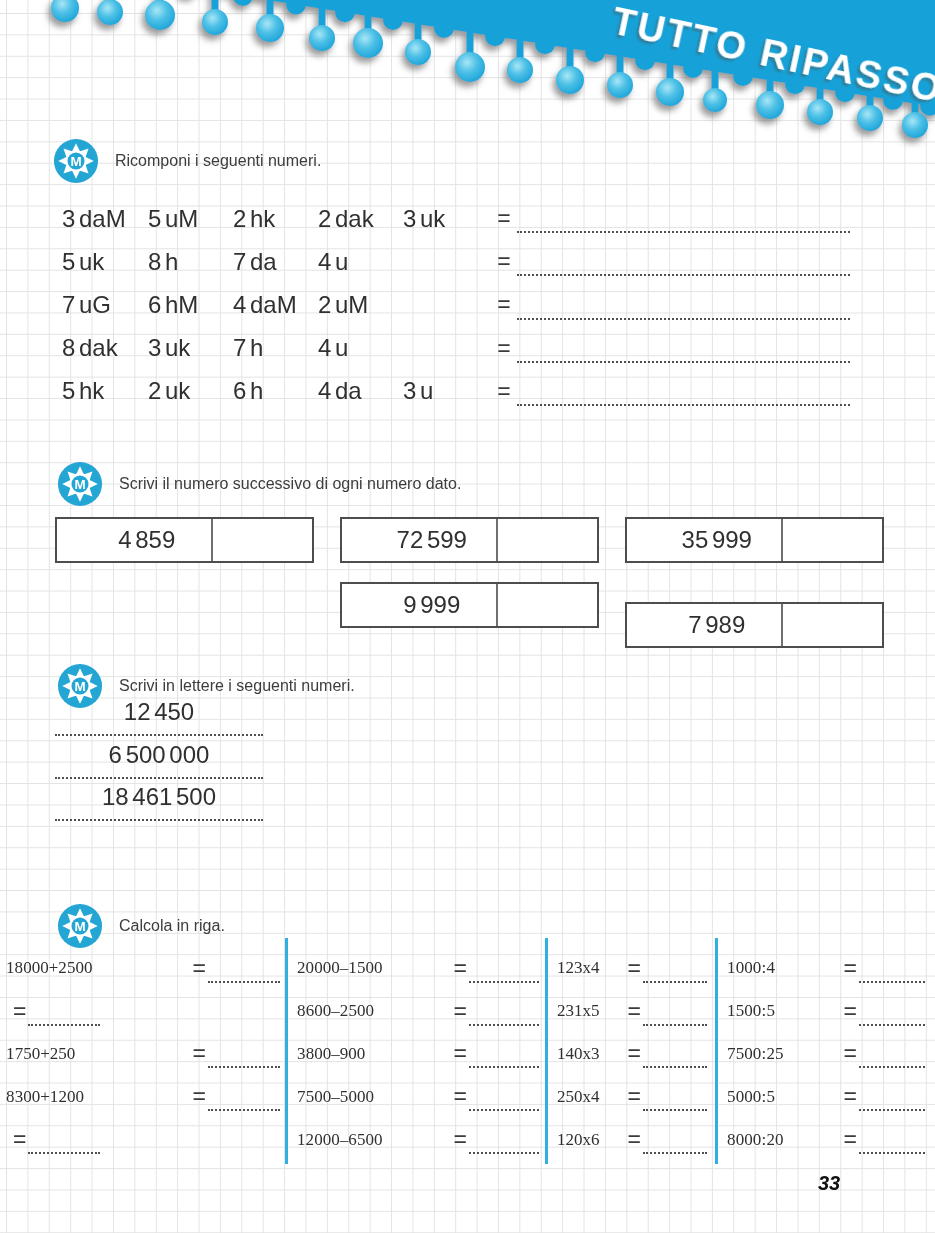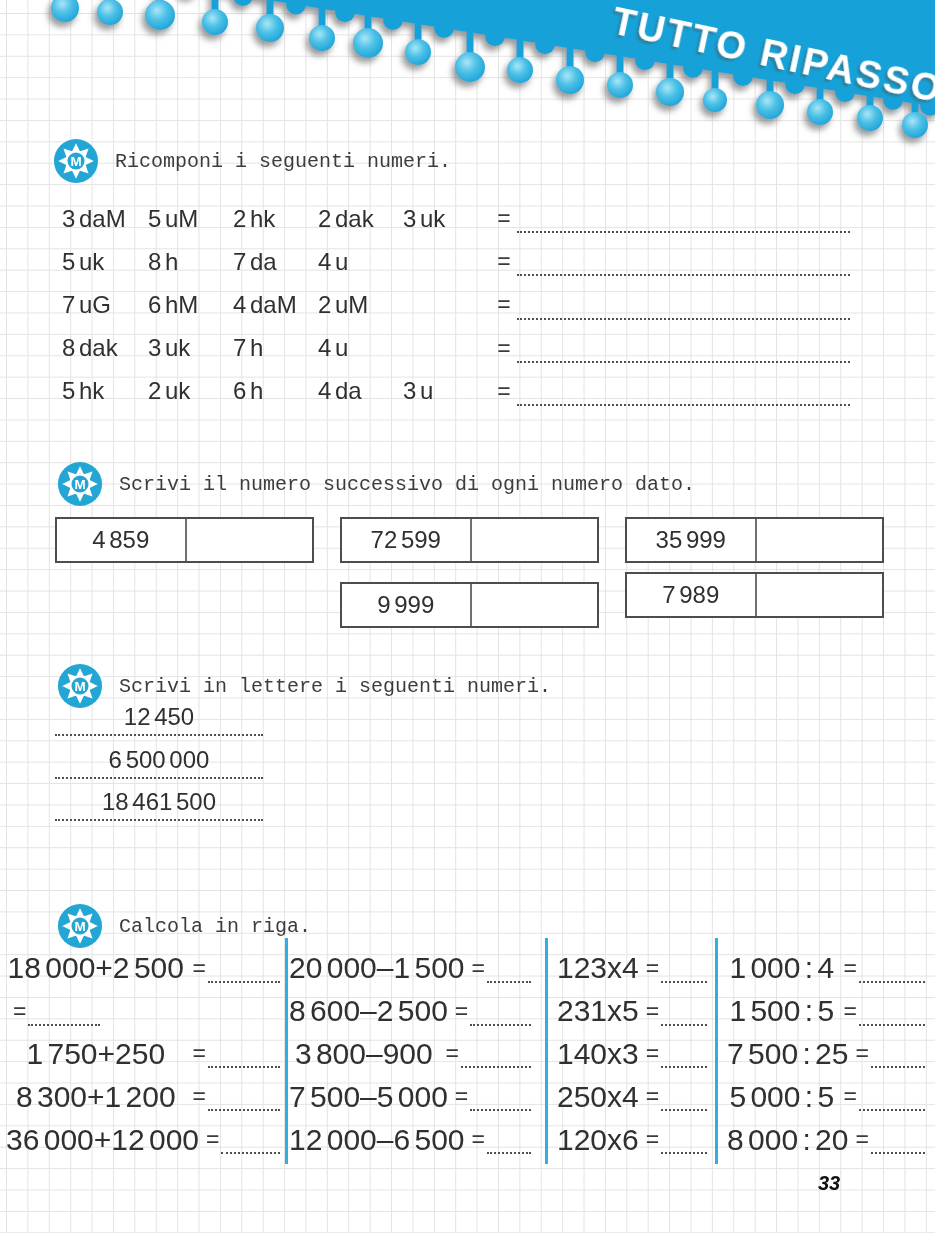--- a/index.html
+++ b/index.html
@@ -11,48 +11,48 @@
       linear-gradient(to bottom,#e3e3e3 1px,transparent 1px);
     background-size:21.4px 21.4px;
     background-position:6px 13px;
     font-family:"Liberation Sans",sans-serif;
     color:#303030;
   }
   .abs{position:absolute;}
   
   .sec-head{display:flex;align-items:center;gap:16px;}
   .badge{width:46px;height:46px;flex:0 0 46px;}
-  .sec-title{font-size:20px;color:#3c3c3c;white-space:nowrap;font-family:Liberation Mono, monospace;}
+  .sec-title{font-size:16px;color:#3c3c3c;white-space:nowrap;}
   
   #ex1-rows{left:62px;top:197px;width:788px;}
   .ex1-row{display:flex;align-items:center;height:43.2px;}
   .term{font-size:24px;word-spacing:-3px;white-space:nowrap;}
   .t0{width:86px}.t1{width:85px}.t2{width:85px}.t3{width:85px}.t4{width:88px}
   .eq{font-size:23px;color:#3a3a3a;}
   .ex1-row .eq{width:26px;text-align:center;}
   .ans{border-bottom:2px dotted #4f4f4f;align-self:flex-end;}
   .ex1-row .ans{flex:1;margin-bottom:7px;}
   
   .succ-box{position:absolute;width:255px;height:42px;border:2px solid #4d4d4d;background:#fff;display:flex;}
   .succ-given{width:50%;border-right:2px solid #707070;display:flex;align-items:center;justify-content:center;
-              font-size:24px;word-spacing:-3px;}
+              font-size:24px;word-spacing:-3px;margin-left:26px;}
   .succ-answer{flex:1;}
   
   #ex3-list{left:55px;top:693px;width:208px;}
-  .letters-item{height:42.8px;border-bottom:2px dotted #4f4f4f;display:flex;align-items:flex-end;justify-content:center;padding-bottom:3px;box-sizing:border-box;}
+  .letters-item{height:42.8px;border-bottom:2px dotted #4f4f4f;display:flex;align-items:center;justify-content:center;padding-bottom:3px;box-sizing:border-box;}
   .letters-num{font-size:24px;word-spacing:-3px;}
   
   .vsep{position:absolute;top:938px;height:226px;width:3px;background:#2fafe2;}
   .calc-col{position:absolute;top:947px;}
   .calc-row{display:flex;align-items:center;height:42.8px;}
-  .expr{flex:1;text-align:center;font-size:30px;word-spacing:-4px;white-space:nowrap;}
+  .expr{flex:1;text-align:left;font-size:17px;word-spacing:-4px;white-space:nowrap;font-family:Liberation Serif, serif;}
   .calc-row .eq{padding:0 2px 0 7px;}
   .calc-row .ans{margin-bottom:7px;}
   #col1{left:6px;width:274px;}  #col1 .ans{width:72px;}
-  #col2{left:289px;width:242px;}#col2 .ans{width:70px;}
+  #col2{left:297px;width:242px;}#col2 .ans{width:70px;}
   #col3{left:557px;width:150px;}#col3 .ans{width:64px;}
   #col4{left:727px;width:198px;}#col4 .ans{width:66px;}
   
   #pagenum{left:818px;top:1172px;font-size:20px;font-weight:bold;font-style:italic;color:#111;text-align:center;}
   .badge text{font-family:"Liberation Sans",sans-serif;}
 </style>
 </head>
 <body>
 
 <div id="page">
@@ -229,21 +229,21 @@
     <span class="succ-answer"></span>
   </div>
   <div class="succ-box" style="left:625px;top:517px">
     <span class="succ-given">35 999</span>
     <span class="succ-answer"></span>
   </div>
   <div class="succ-box" style="left:340px;top:582px">
     <span class="succ-given">9 999</span>
     <span class="succ-answer"></span>
   </div>
-  <div class="succ-box" style="left:625px;top:572px">
+  <div class="succ-box" style="left:625px;top:602px">
     <span class="succ-given">7 989</span>
     <span class="succ-answer"></span>
   </div>
 
   <div class="abs sec-head" style="left:57px;top:663px">
     <svg class="badge" viewBox="0 0 48 48">
       <use href="#mbadge-base"></use>
       <text x="24" y="29.5" text-anchor="middle" font-size="14" font-weight="bold" fill="#ffffff">M</text>
     </svg>
     <div class="sec-title">Scrivi in lettere i seguenti numeri.</div>
@@ -287,21 +287,20 @@
       <span class="expr">1 750+250</span>
       <span class="eq">=</span>
       <span class="ans"></span>
     </div>
     <div class="calc-row">
       <span class="expr">8 300+1 200</span>
       <span class="eq">=</span>
       <span class="ans"></span>
     </div>
     <div class="calc-row">
-      <span class="expr">36 000+12 000</span>
       <span class="eq">=</span>
       <span class="ans"></span>
     </div>
   </div>
 
   <div class="calc-col" id="col2">
     <div class="calc-row">
       <span class="expr">20 000–1 500</span>
       <span class="eq">=</span>
       <span class="ans"></span>

